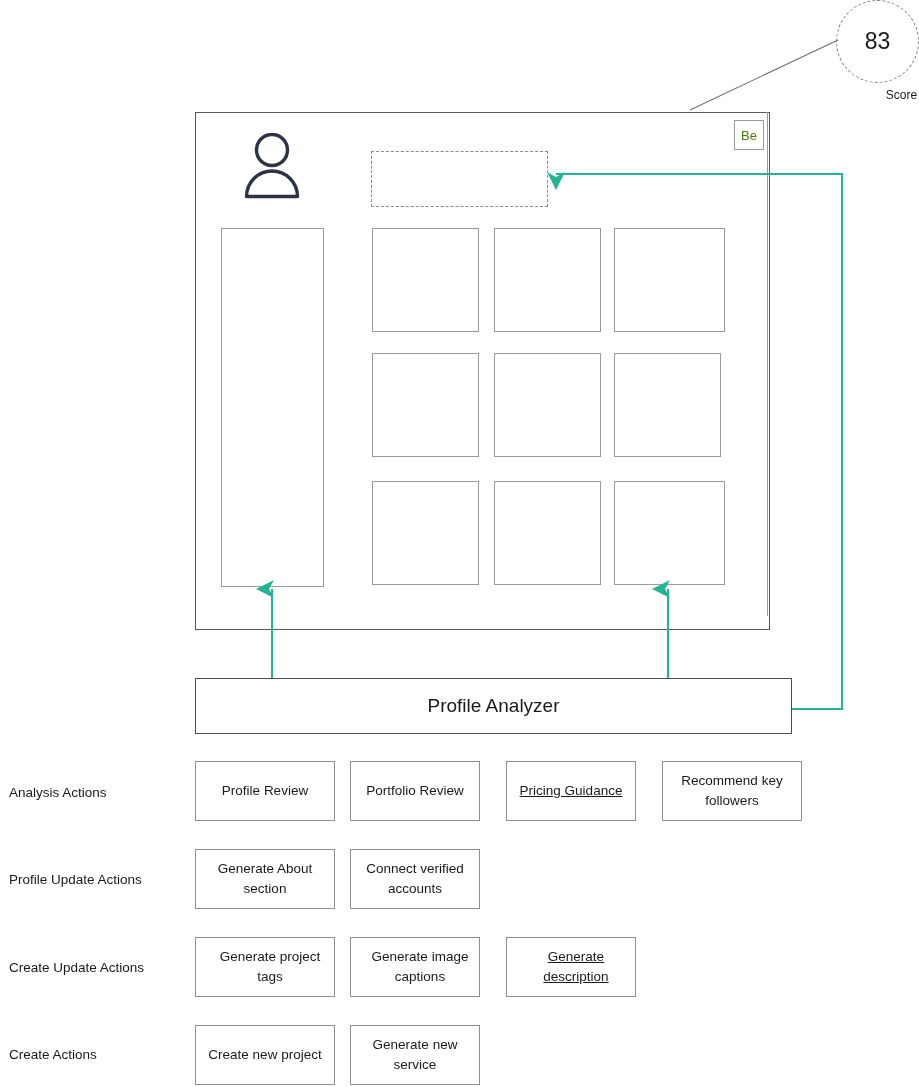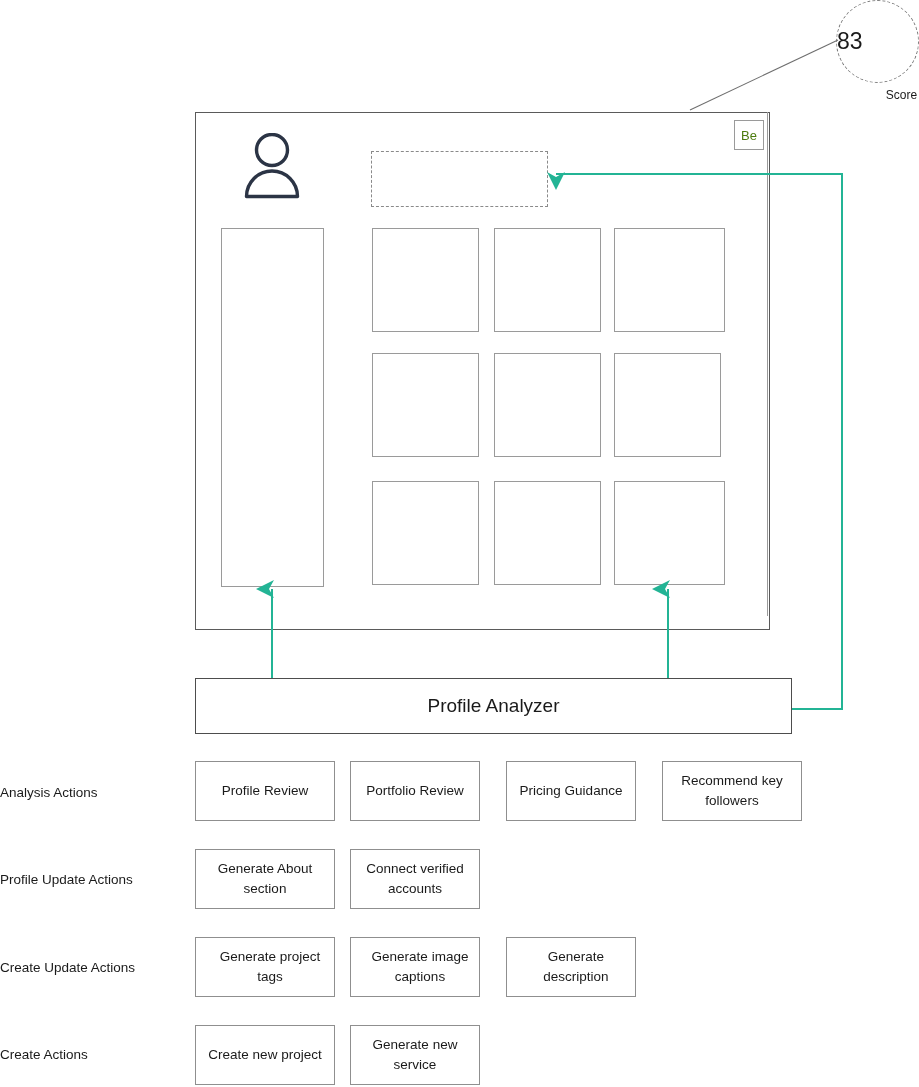--- a/index.html
+++ b/index.html
@@ -9,21 +9,21 @@
     font-family:"Liberation Sans","DejaVu Sans",sans-serif;
     color:#1a1a1a;
     overflow:hidden;
   }
   .abs{position:absolute;box-sizing:border-box;}
 
   
   #score-circle{
     left:836px;top:0px;width:83px;height:83px;
     border:1px dashed #777;border-radius:50%;
-    display:flex;align-items:center;justify-content:flex-start;
+    display:flex;align-items:center;justify-content:center;
     font-size:23px;color:#1a1a1a;
   }
   #score-label{
     left:860px;top:88px;width:83px;
     text-align:center;font-size:12px;color:#1a1a1a;
   }
   #score-leader{left:688px;top:36px;width:152px;height:76px;pointer-events:none;}
 
   
   #profile-frame{
@@ -71,40 +71,40 @@
     display:flex;align-items:center;justify-content:center;
     font-size:19px;color:#1a1a1a;
   }
 
   
   #connectors{left:0;top:0;width:919px;height:1087px;pointer-events:none;}
 
   
   .row-label{
     left:0px;width:190px;font-size:13.5px;color:#1a1a1a;
-    text-align:left;padding-left:0px;
+    text-align:left;padding-left:9px;
   }
   .action-btn{
     border:1px solid #8f8f8f;background:#fff;
     display:flex;align-items:center;justify-content:center;
     text-align:center;font-size:13.5px;line-height:1.45;
     color:#1a1a1a;padding:2px 5px;height:60px;
   }
   .row1{top:761px;}
   .row2{top:849px;}
   .row3{top:937px;padding-left:15px;}
   .row4{top:1025px;}
   .lbl1{top:785px;}
   .lbl2{top:872px;}
   .lbl3{top:960px;}
   .lbl4{top:1047px;}
 
   .col1{left:195px;width:140px;}
   .col2{left:350px;width:130px;}
-  .col3{left:506px;width:130px;}
+  .col3{left:506px;width:130px;text-decoration:underline;}
   .col4{left:662px;width:140px;}
 </style>
 </head>
 <body>
 
 <svg class="abs" id="score-leader" viewBox="0 0 152 76">
   <line x1="2" y1="74" x2="150" y2="4" stroke="#6e6e6e" stroke-width="1.1"></line>
 </svg>
 
 <div class="abs" id="score-circle">

